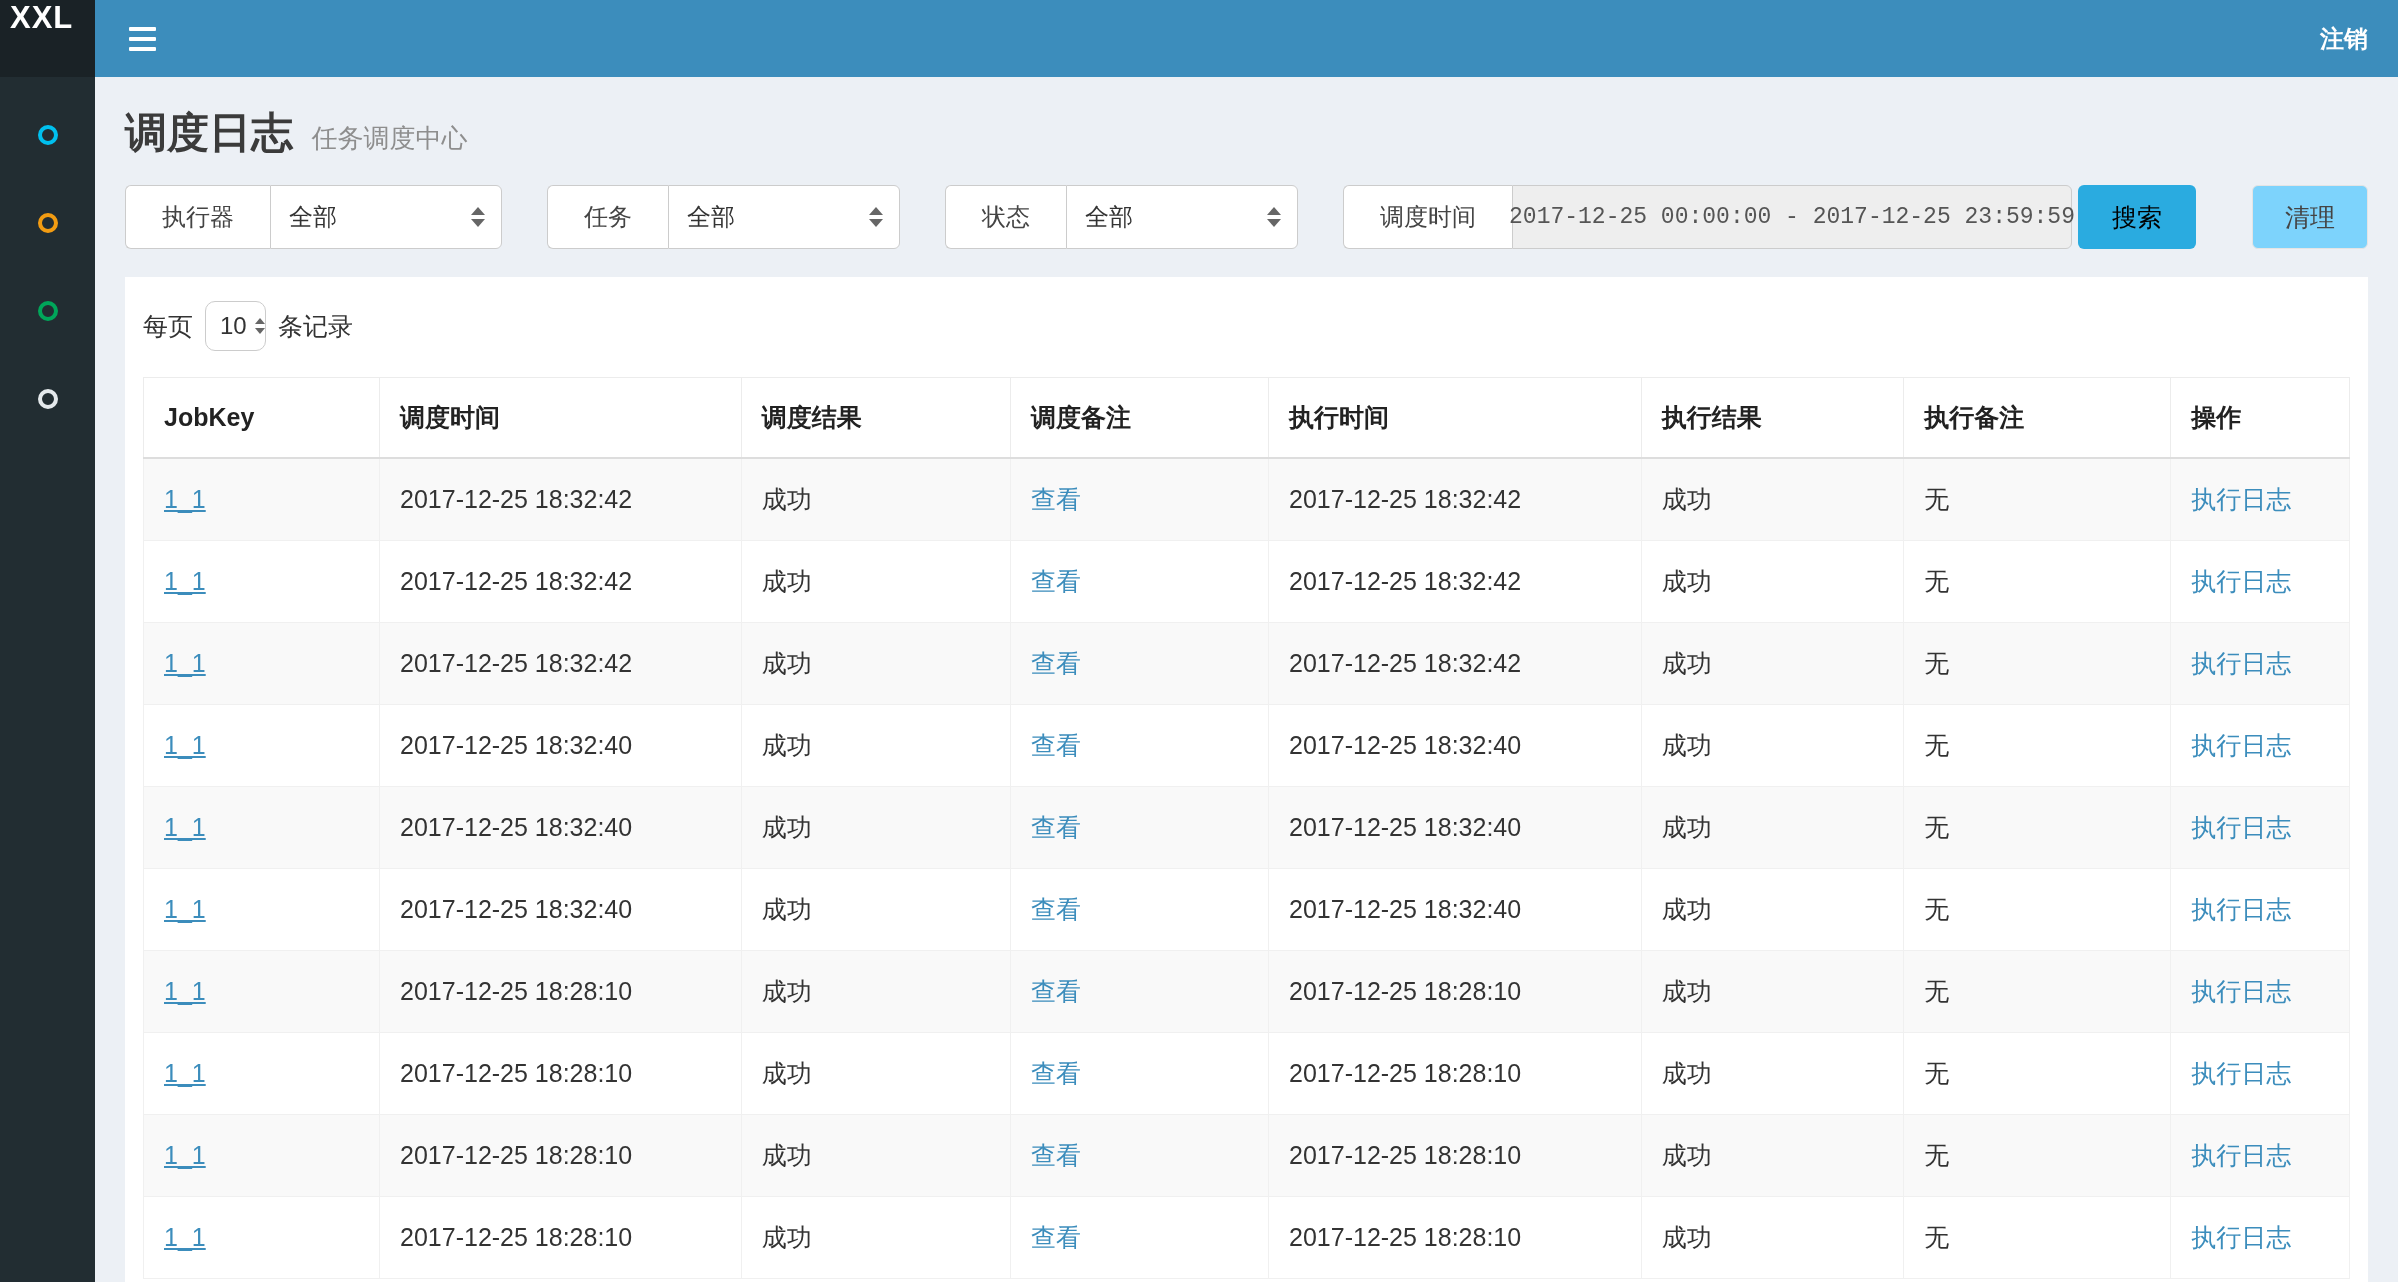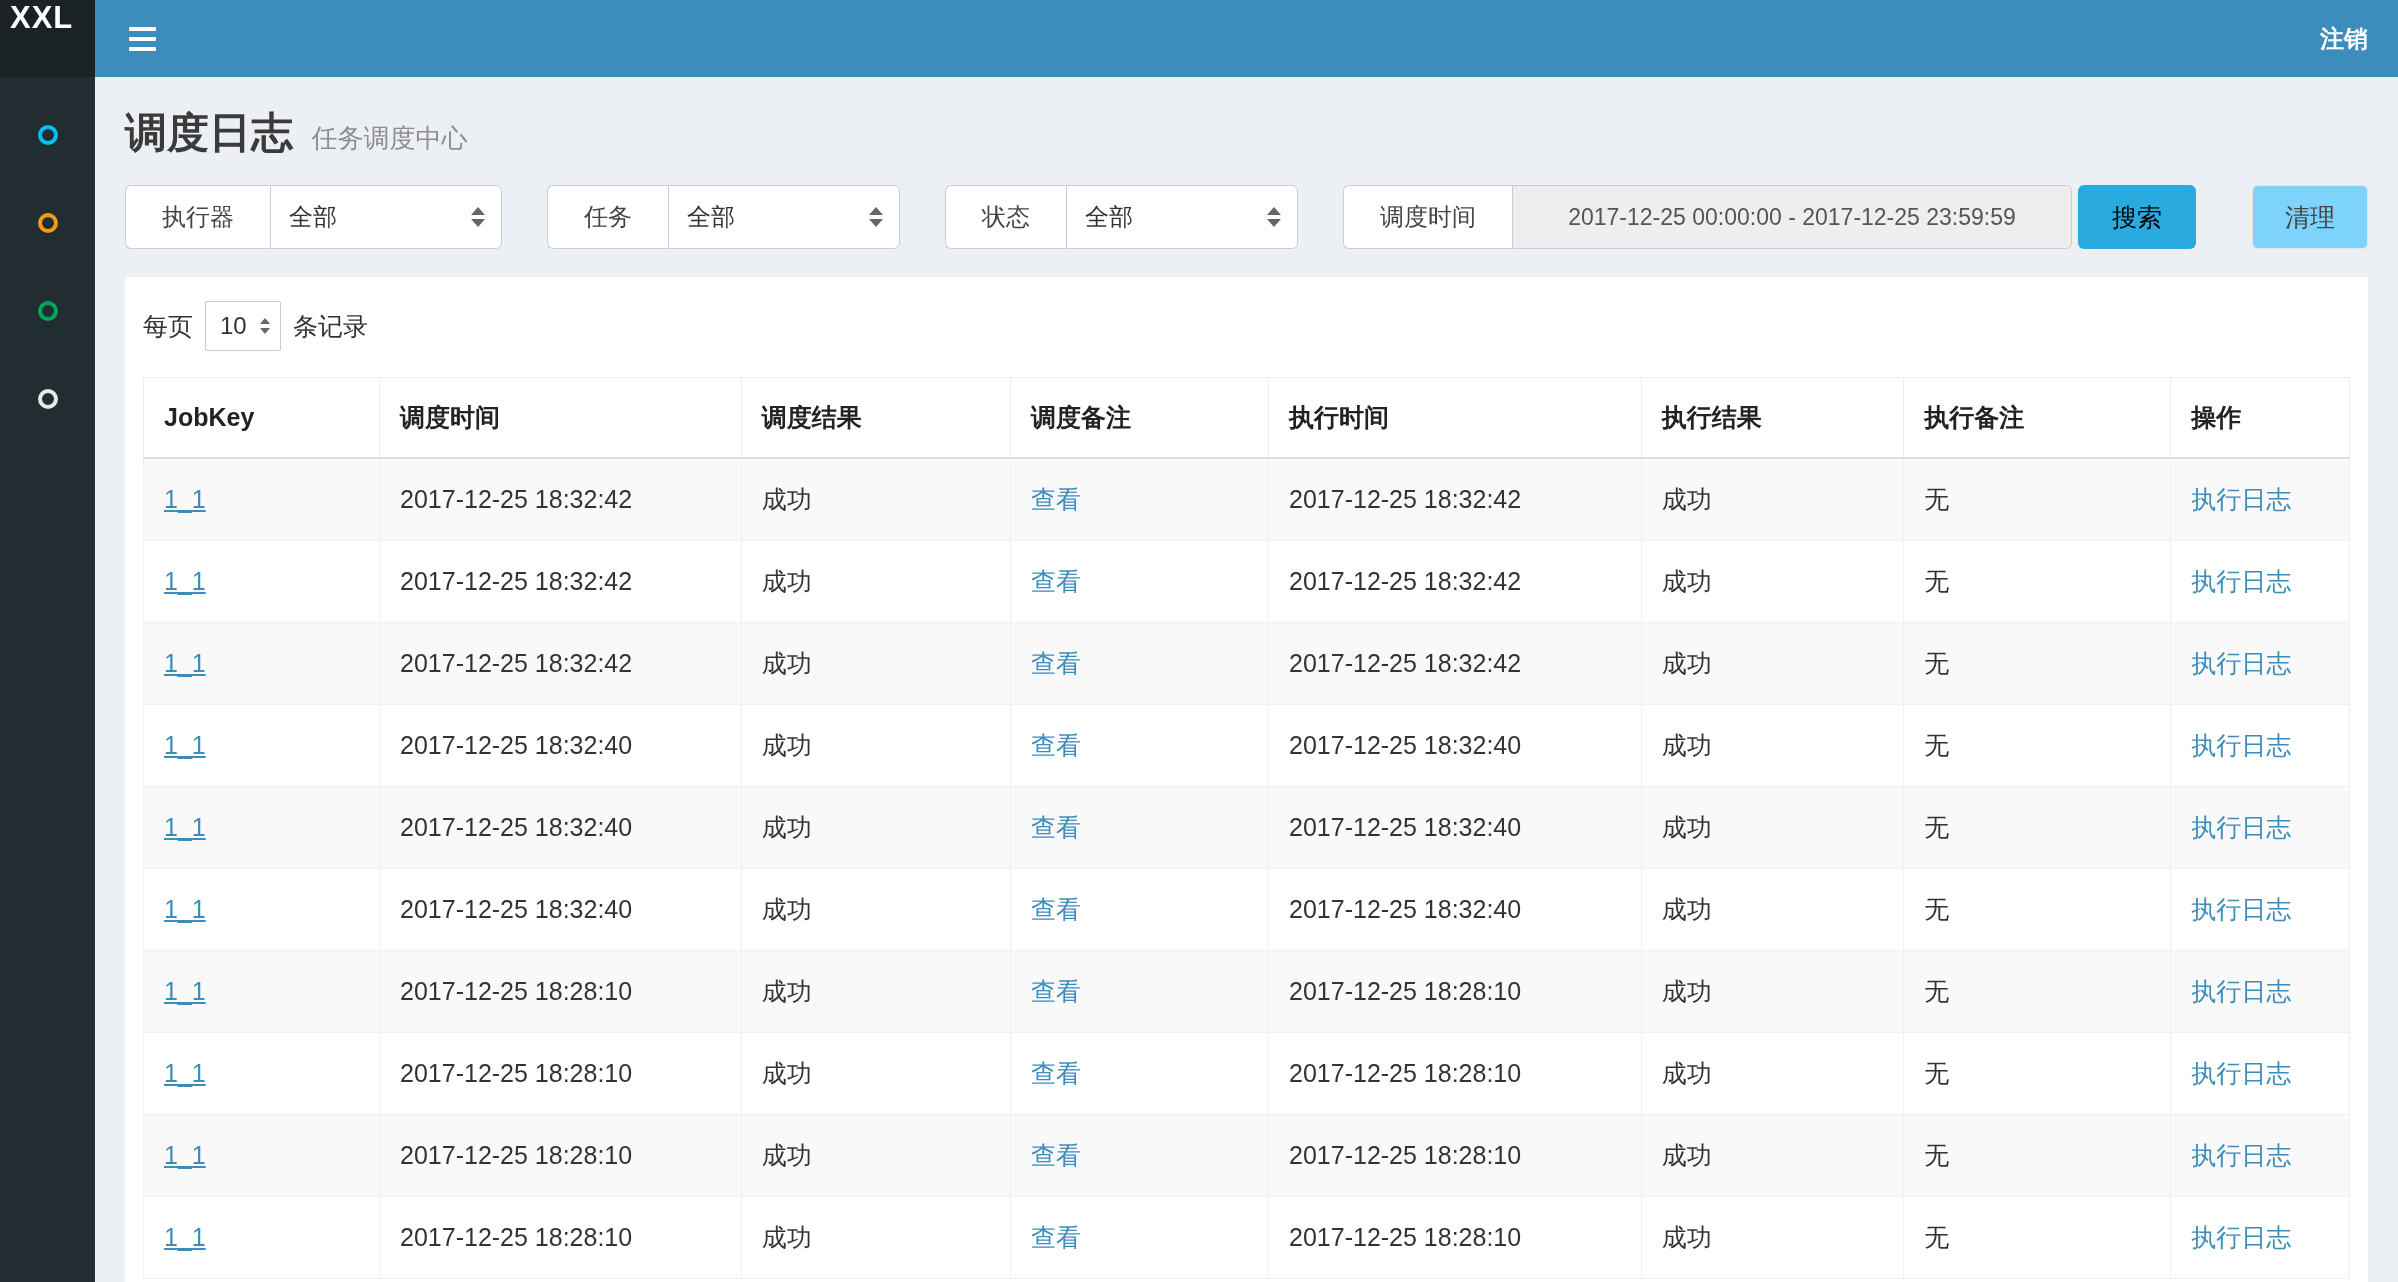--- a/index.html
+++ b/index.html
@@ -40,39 +40,39 @@
   .ig-addon{
     display:flex;align-items:center;padding:0 36px;background:#fff;border:1px solid #ccc;border-right:none;
     border-radius:6px 0 0 6px;font-size:24px;color:#444;white-space:nowrap;
   }
   .ig-select{
     display:flex;align-items:center;justify-content:space-between;gap:12px;width:232px;padding:0 16px 0 18px;
     background:#fff;border:1px solid #ccc;border-radius:0 6px 6px 0;font-size:24px;color:#333;cursor:pointer;
   }
   .ig-input{
     display:flex;align-items:center;justify-content:center;width:560px;background:#eee;border:1px solid #ccc;
-    border-radius:0 6px 6px 0;font-size:23px;color:#555;cursor:pointer;white-space:nowrap;
+    border-radius:0 6px 6px 0;font-size:23px;color:#555;cursor:pointer;white-space:nowrap;font-family:Liberation Mono, monospace;
   }
   .updown{display:flex;flex-direction:column;gap:4px}
   .updown i{display:block;width:0;height:0;border-left:7px solid transparent;border-right:7px solid transparent}
   .updown .up{border-bottom:8px solid #666}
   .updown .dn{border-top:8px solid #666}
   .updown.small i{border-left-width:5px;border-right-width:5px}
   .updown.small .up{border-bottom-width:6px}
   .updown.small .dn{border-top-width:6px}
   .btn{height:64px;border-radius:6px;font-size:25px;cursor:pointer}
   .btn-search{margin-left:auto;background:var(--search-btn,#2aabe0);color:#000000;border:none;padding:16px 34px}
   .btn-clear{margin-left:56px;background:#7dd3fc;color:#444;border:1px solid #e4e4e4;padding:0 32px}
 
   
   .box{background:#fff;padding:24px 18px 28px;min-height:992px}
   .length-row{display:flex;align-items:center;gap:12px;font-size:25px;color:#333}
   .select-small{
-    display:flex;align-items:center;justify-content:space-between;gap:8px;width:76px;height:50px;padding:0 10px 0 14px;
-    background:#fff;border:1px solid #ccc;border-radius:2px;font-size:24px;color:#333;cursor:pointer;
+    display:flex;align-items:center;justify-content:space-between;gap:8px;width:61px;height:50px;padding:0 10px 0 14px;
+    background:#fff;border:1px solid #ccc;border-radius:10px;font-size:24px;color:#333;cursor:pointer;
   }
 
   
   .data-table{width:100%;border-collapse:collapse;margin-top:26px;font-size:25px}
   .data-table th{
     padding:23px 20px;text-align:left;font-weight:bold;color:#222;
     border:1px solid #ececec;border-bottom:2px solid #ddd;
   }
   .data-table td{padding:24px 20px;border:1px solid #f0f0f0;color:#333}
   .data-table tbody tr:nth-child(odd){background:#f9f9f9}

